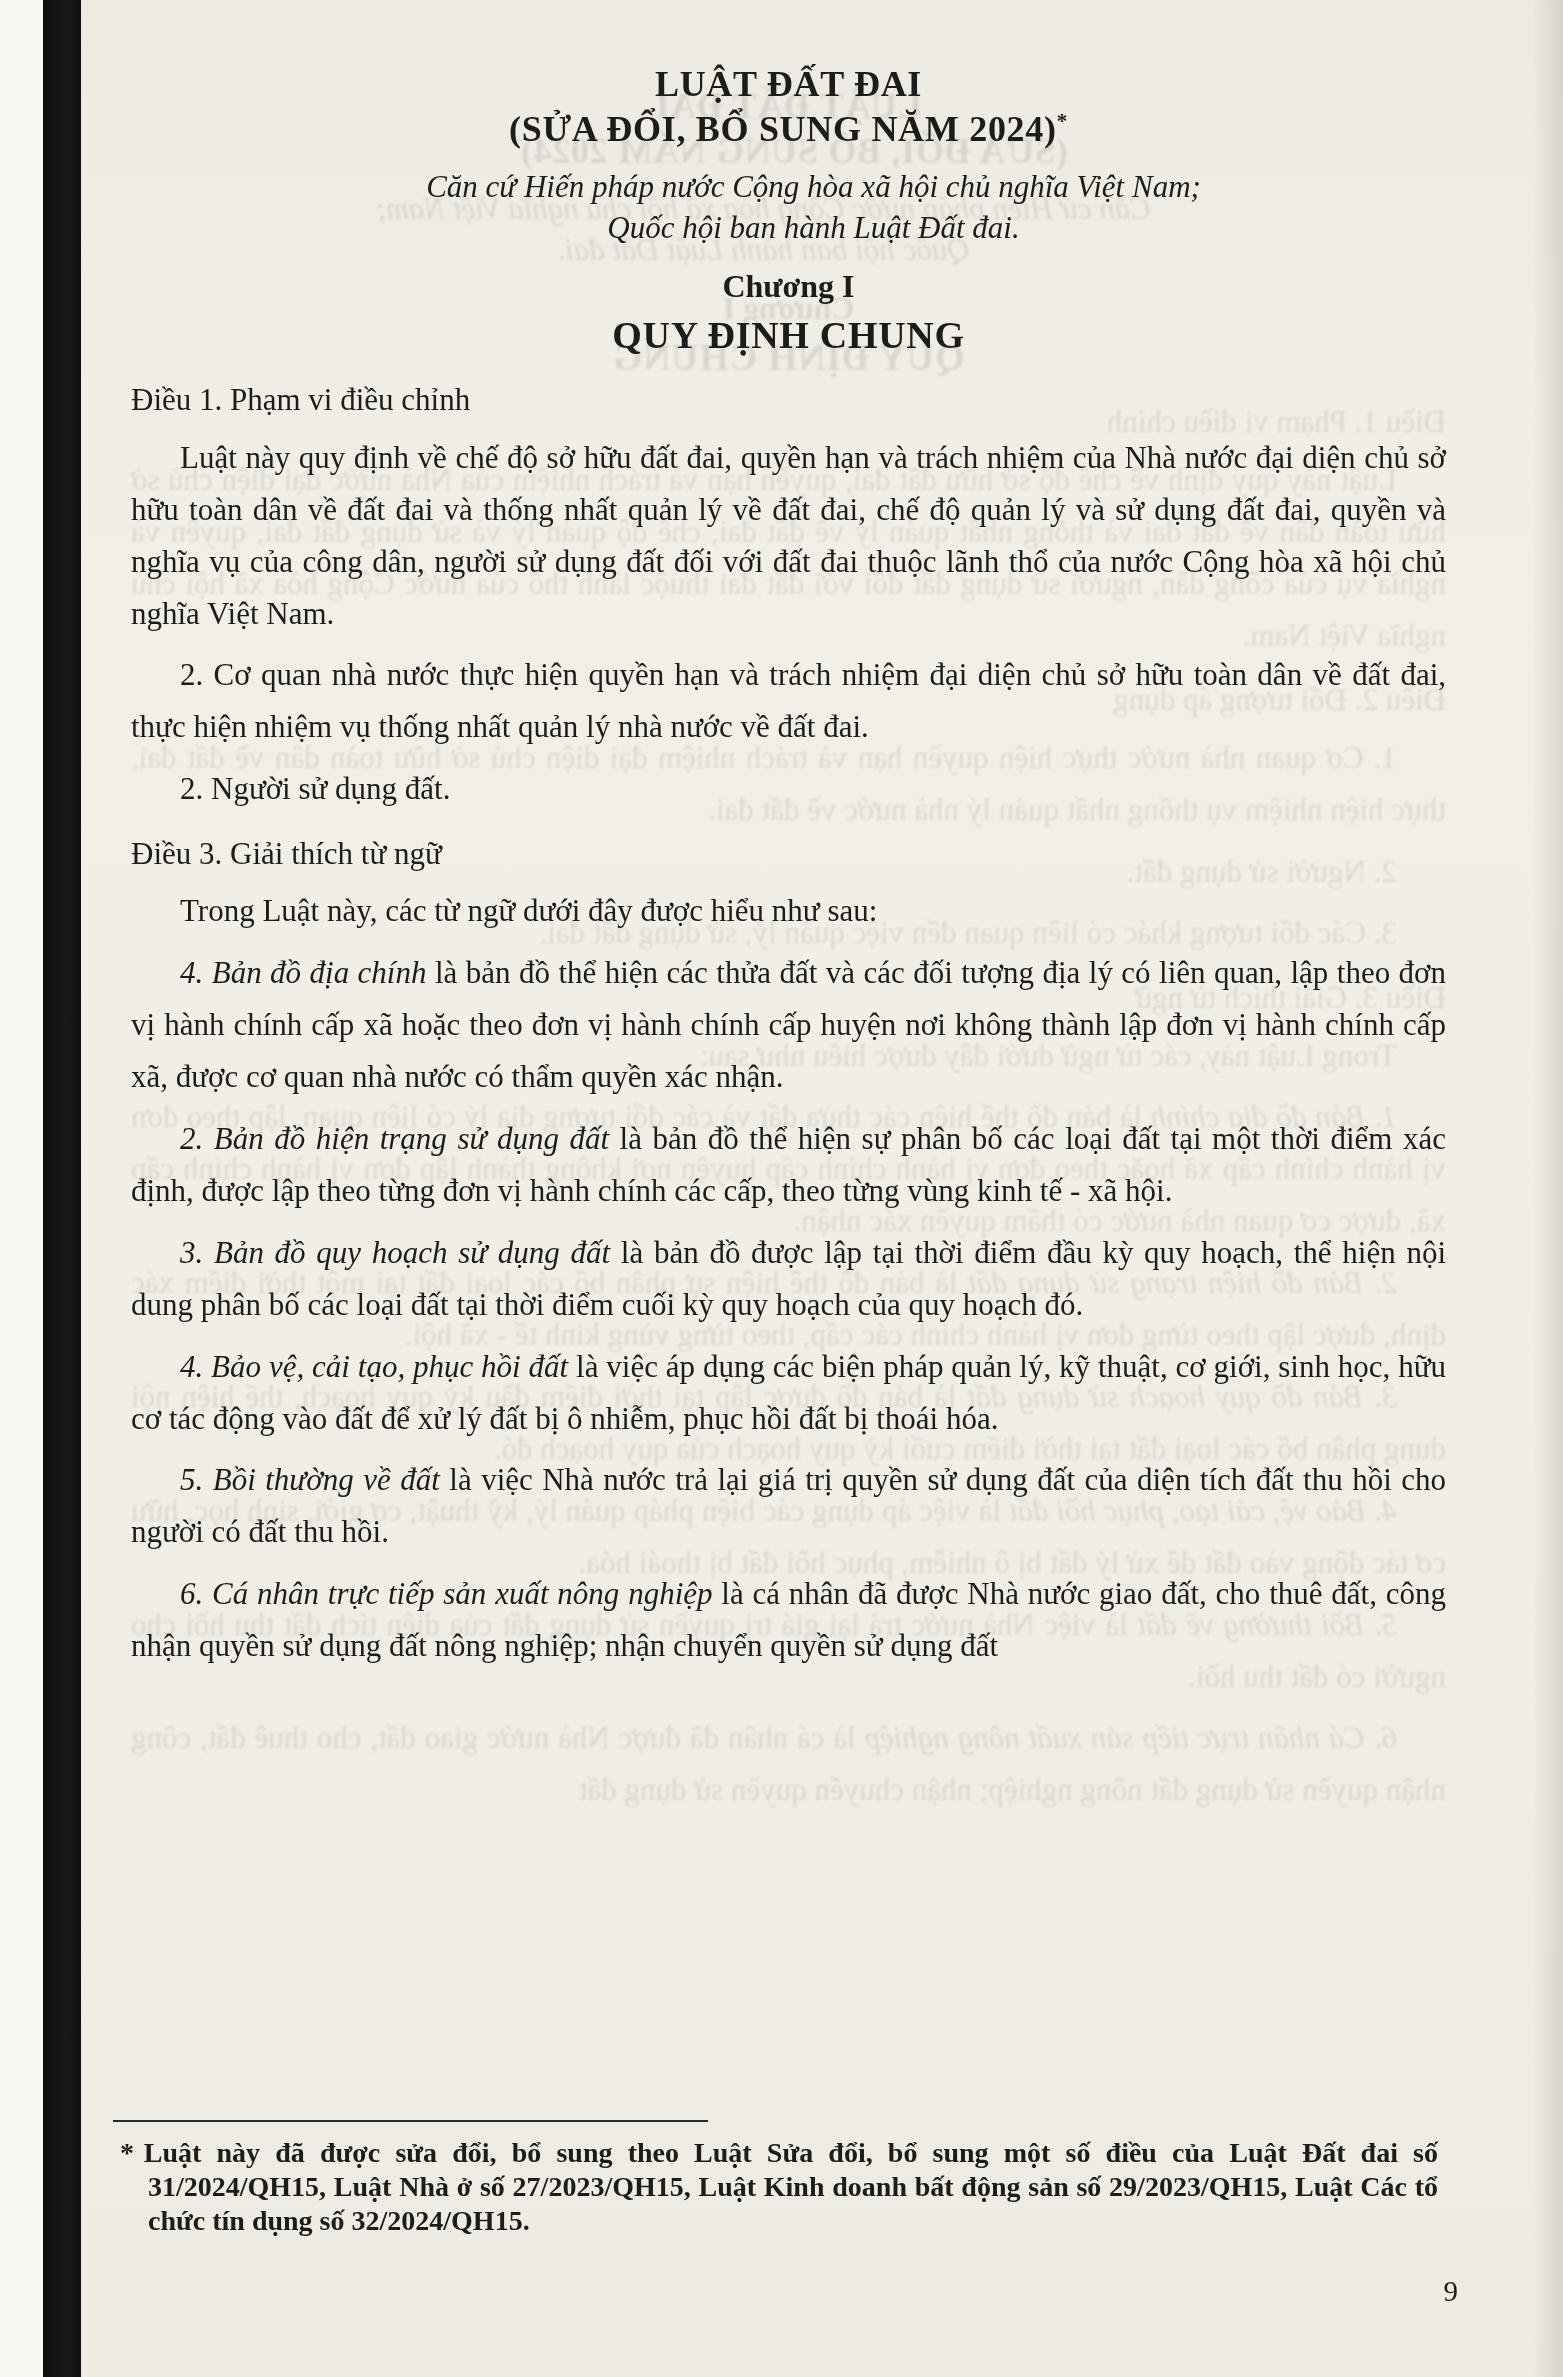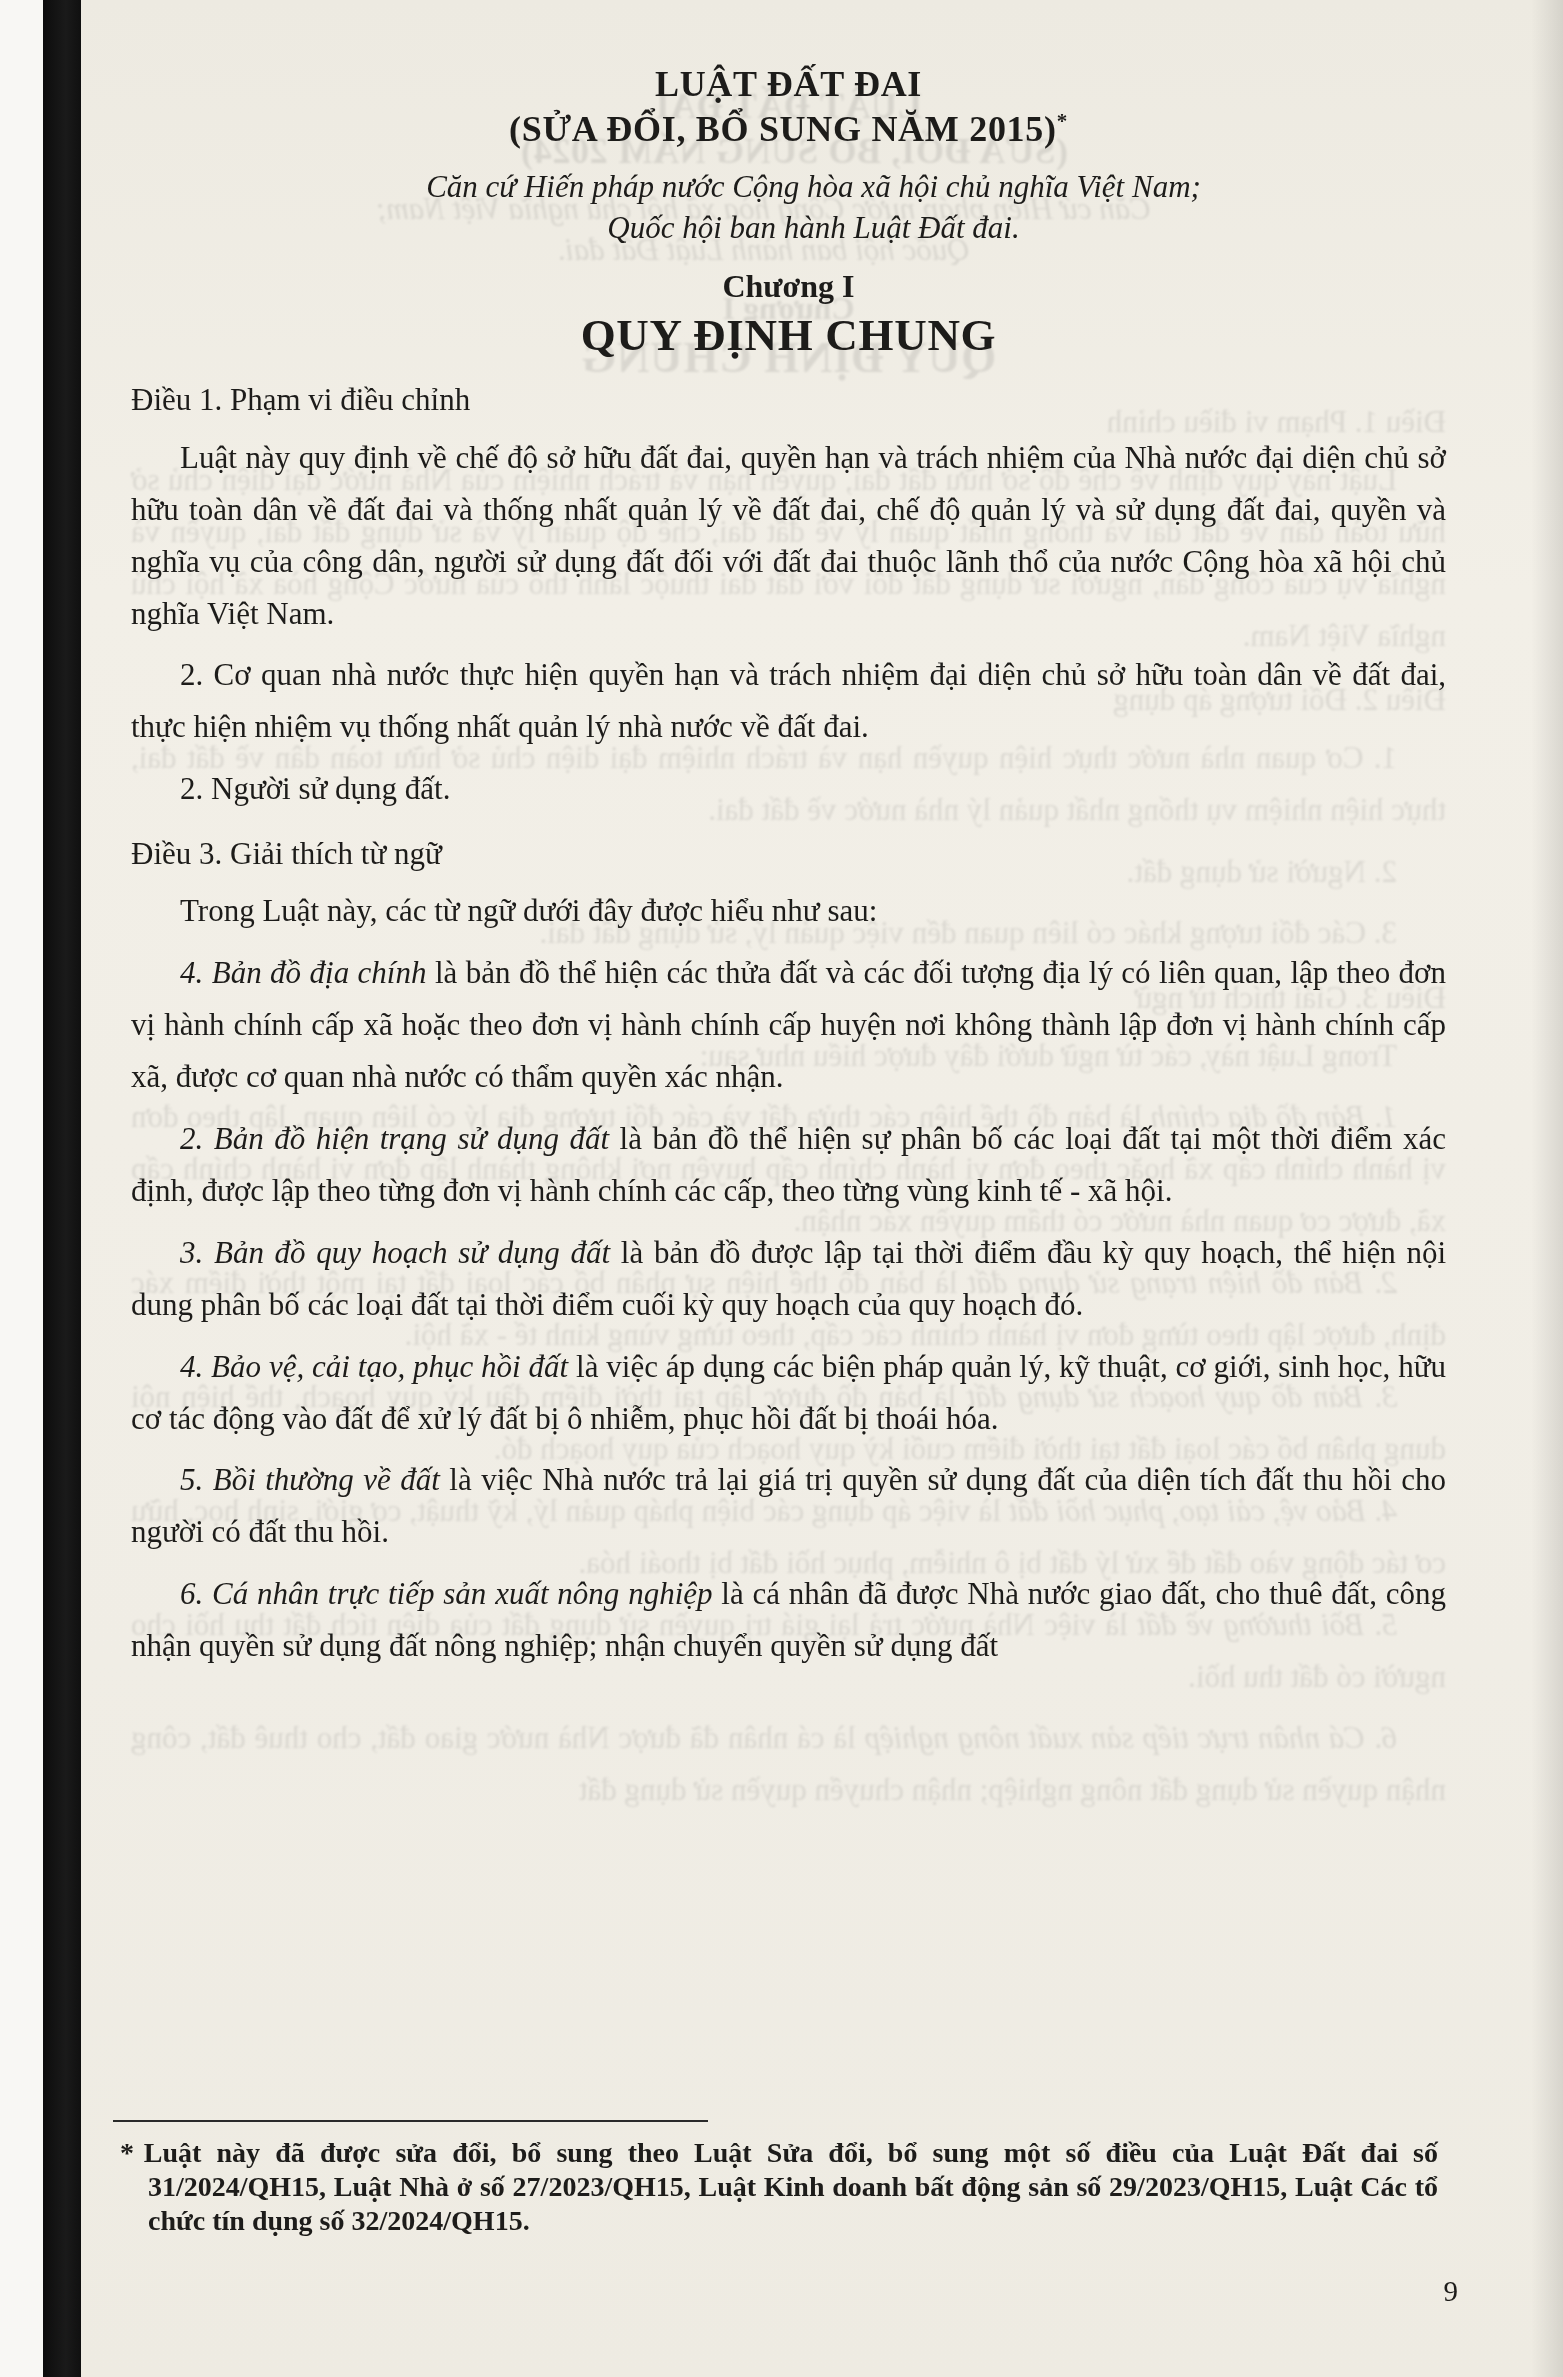--- a/index.html
+++ b/index.html
@@ -44,21 +44,21 @@
     letter-spacing:0.7px;
   }
   .fn-marker{font-size:21px;vertical-align:super;line-height:0;}
   .preamble-block{margin:11.2px 0 18px 0;}
   .preamble{
     font-style:italic;margin:0;text-align:center;
     margin-left:50px;line-height:41px;
   }
   .chapter{text-align:center;font-weight:bold;margin:18px 0 17px 0;}
   .chapter-number{font-size:32px;line-height:41px;}
-  .chapter-title{font-size:45px;line-height:43px;margin-top:7px;letter-spacing:0.7px;}
+  .chapter-title{font-size:38px;line-height:43px;margin-top:7px;letter-spacing:0.7px;}
   .article-heading{
     font-size:31px;font-weight:normal;text-align:left;
     margin:12.6px 0 5.6px 0;line-height:52px;
   }
   .body-par{margin:0 0 9.8px 0;text-indent:49px;}
   .def-term{font-style:italic;}
   .def-term::after{content:"\00a0";}
   .footnote-block{
     position:absolute;left:112px;top:2120px;width:1334px;z-index:2;
   }
@@ -125,21 +125,21 @@
 
     <p class="body-par"><span class="def-term">6. Cá nhân trực tiếp sản xuất nông nghiệp</span><span>là cá nhân đã được Nhà nước giao đất, cho thuê đất, công nhận quyền sử dụng đất nông nghiệp; nhận chuyển quyền sử dụng đất</span></p>
 
   </div>
     </div>
 
   <div class="doc" id="front-content">
 
     <div class="title-block">
       <div class="title">LUẬT ĐẤT ĐAI</div>
-      <div class="title"><span>(SỬA ĐỔI, BỔ SUNG NĂM 2015)</span><sup class="fn-marker">*</sup></div>
+      <div class="title"><span>(SỬA ĐỔI, BỔ SUNG NĂM 2024)</span><sup class="fn-marker">*</sup></div>
     </div>
 
     <div class="preamble-block">
       <p class="preamble">Căn cứ Hiến pháp nước Cộng hòa xã hội chủ nghĩa Việt Nam;</p>
       <p class="preamble">Quốc hội ban hành Luật Đất đai.</p>
     </div>
 
     <div class="chapter">
       <div class="chapter-number">Chương I</div>
       <div class="chapter-title">QUY ĐỊNH CHUNG</div>

